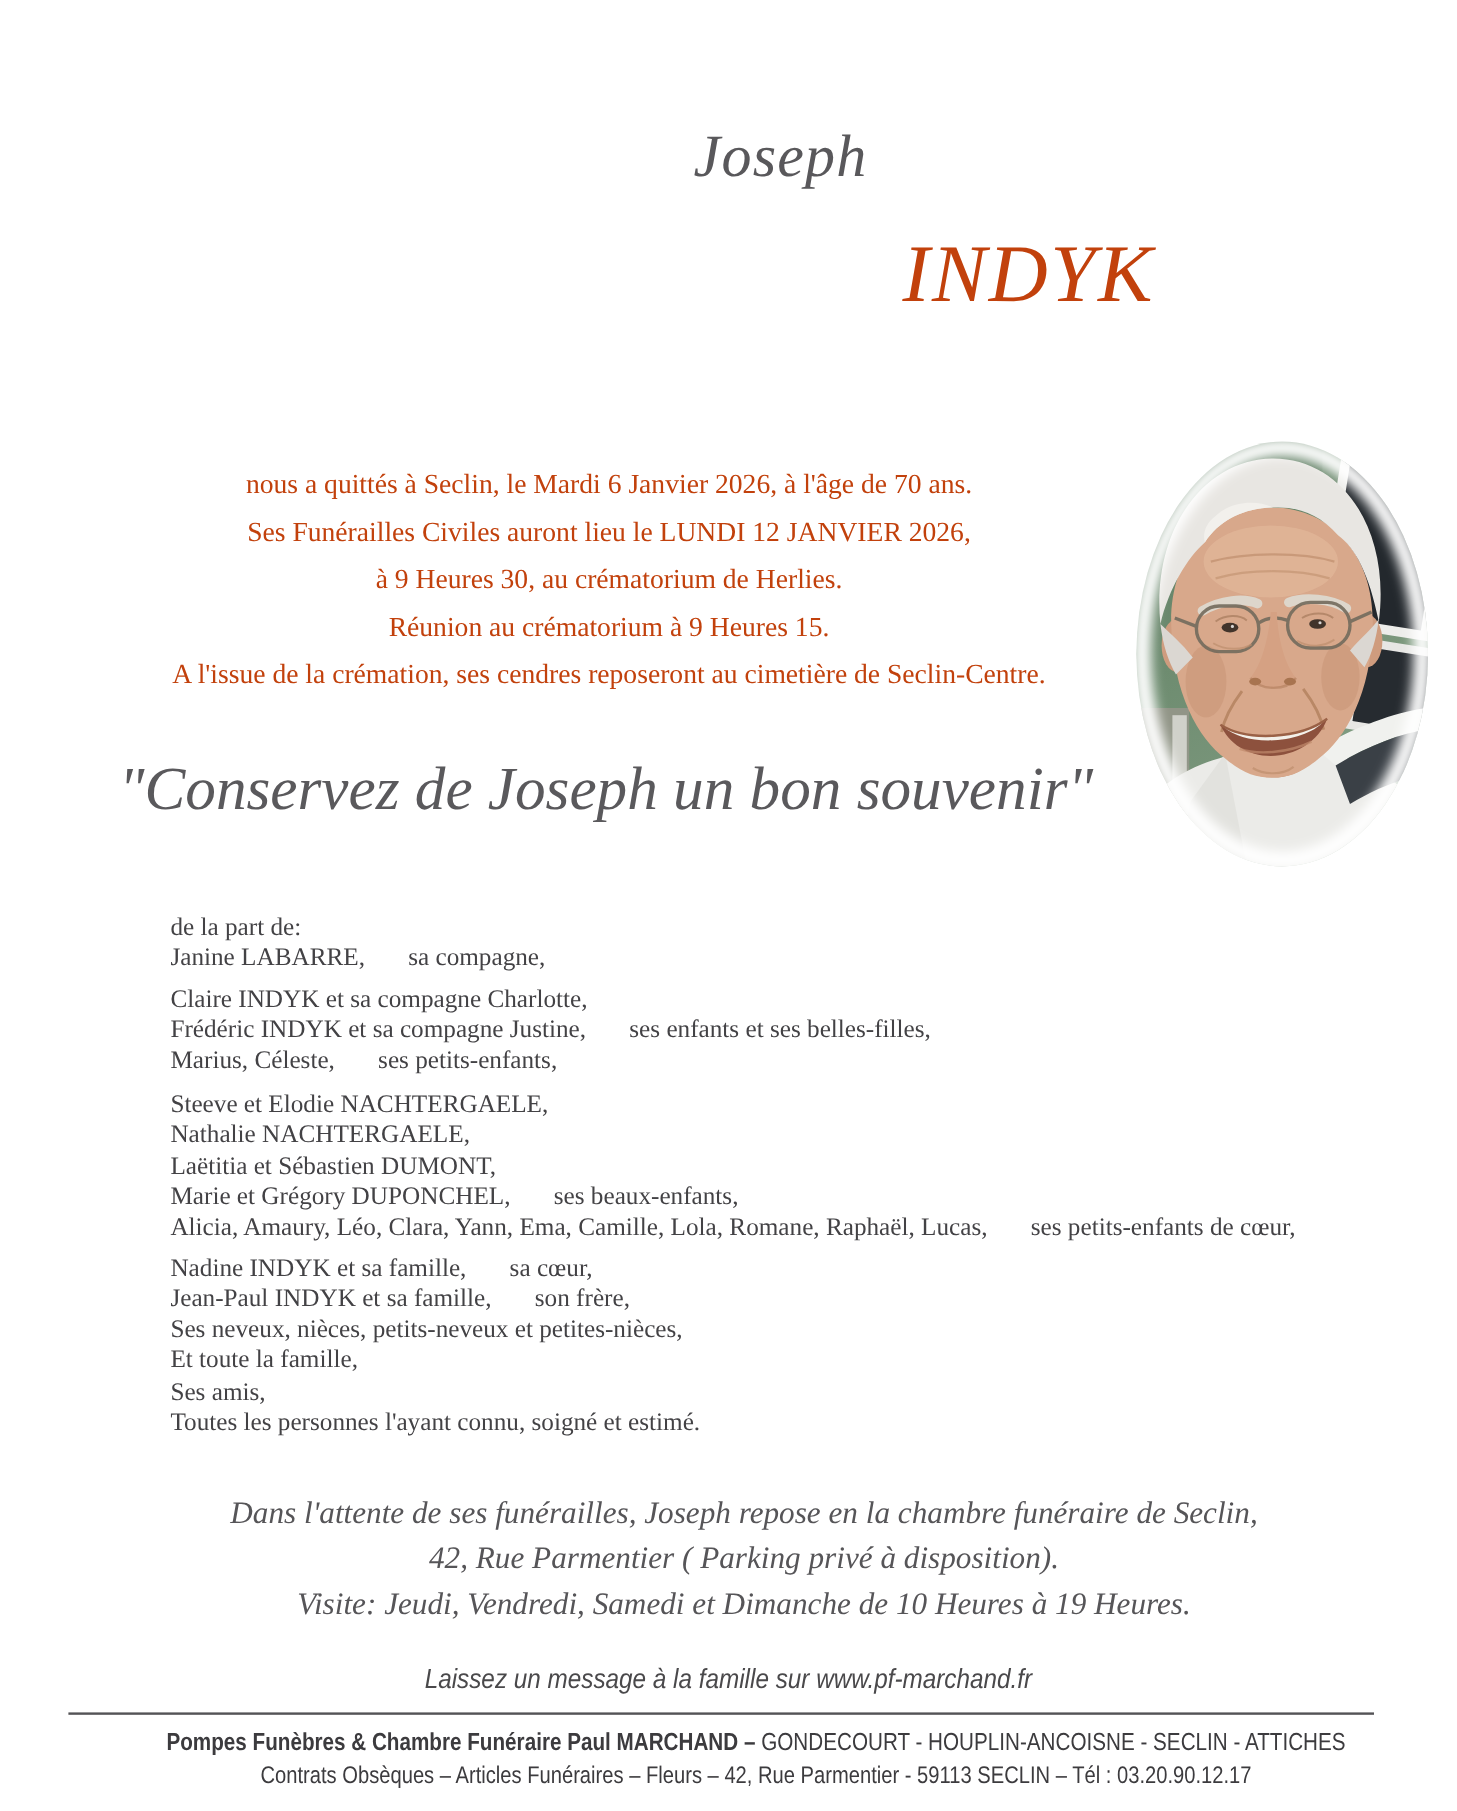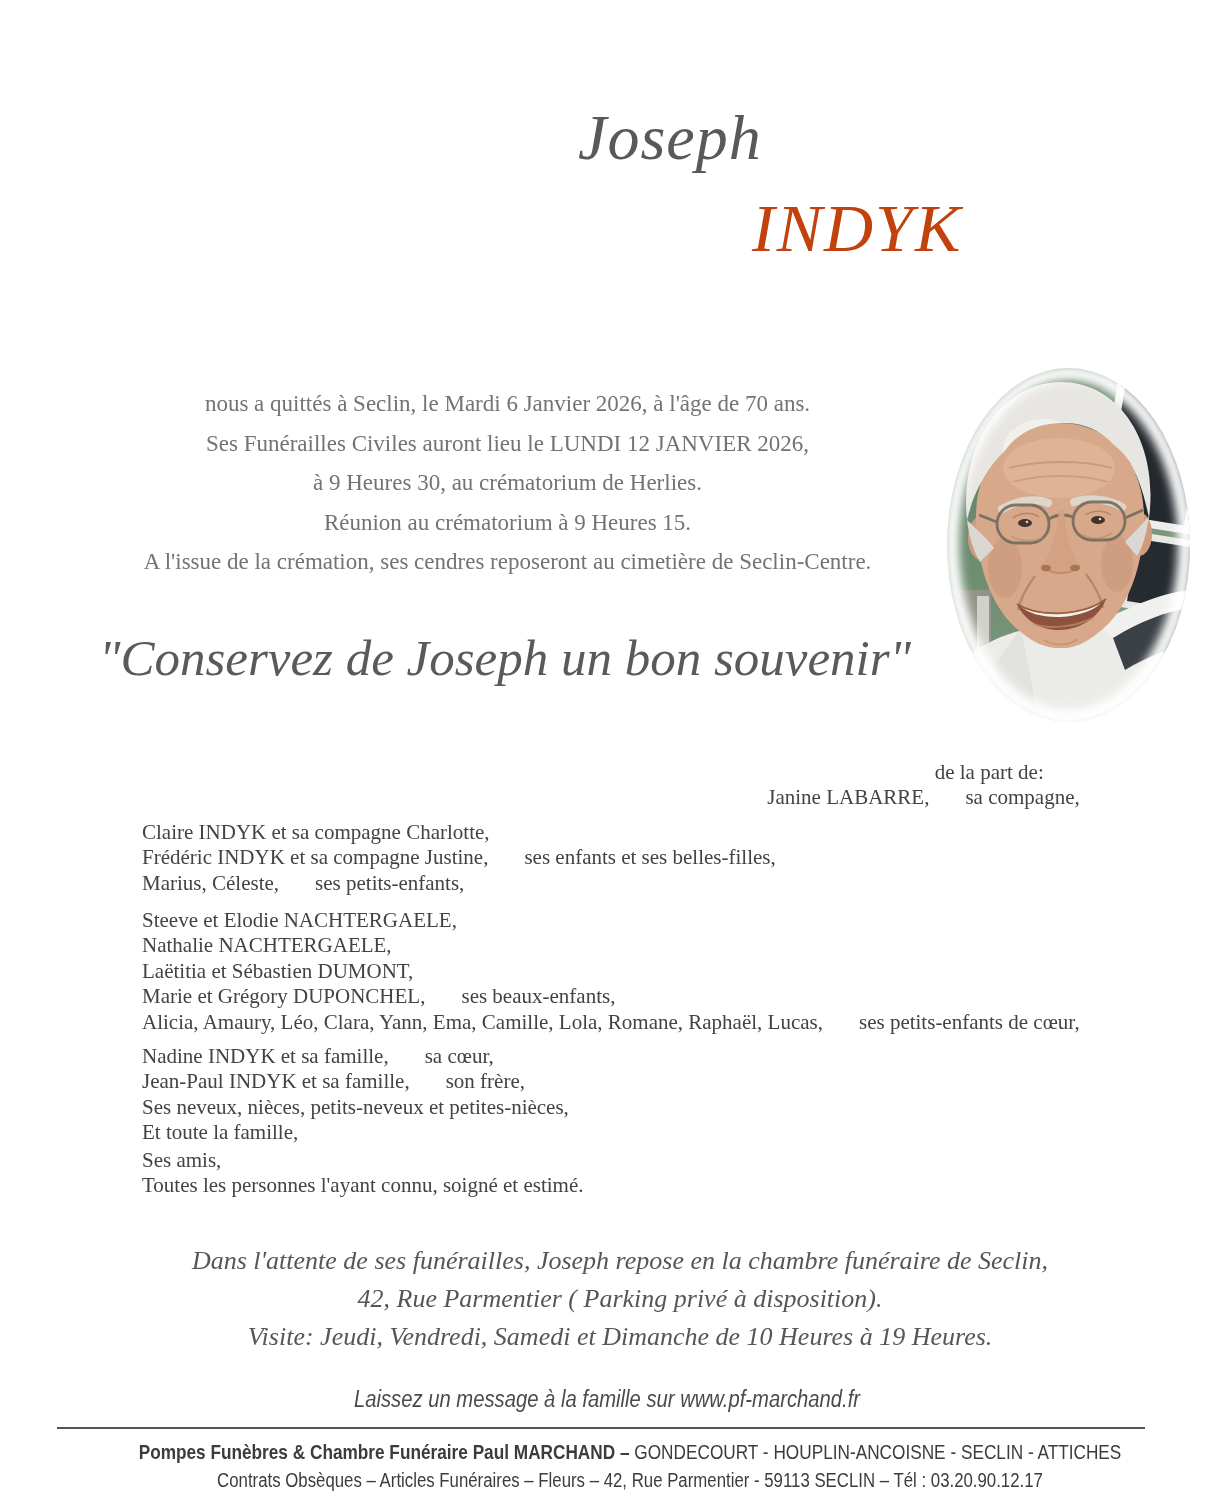--- a/index.html
+++ b/index.html
@@ -3,43 +3,43 @@
 <meta charset="utf-8">
 <style>
   html,body { margin:0; padding:0; background:#ffffff; }
   .page {
     position:relative; width:1214px; height:1509px;
     background:#ffffff; overflow:hidden;
     font-family:"Liberation Serif", serif; color:#454447;
   }
   .title-first {
     position:absolute; left:578px; top:101px;
-    font-size:64px; font-style:italic; color:#59585b; letter-spacing:1px;
+    font-size:50px; font-style:italic; color:#59585b; letter-spacing:1px;
     white-space:nowrap;
   }
   .title-last {
     position:absolute; left:752px; top:189px;
     font-size:68px; font-style:italic; color:#c2410c; letter-spacing:2px;
     white-space:nowrap;
   }
   .announcement {
     position:absolute; left:40px; top:384px; width:935px;
-    text-align:center; font-size:23px; line-height:39.5px; color:#737373;
+    text-align:center; font-size:23px; line-height:39.5px; color:#c2410c;
   }
   .quote {
     position:absolute; left:0; top:629px; width:1010px;
     text-align:center; font-size:51px; font-style:italic; color:#5a595c;
     white-space:nowrap;
   }
   .photo-wrap { position:absolute; left:947px; top:368px; width:243px; height:354px; }
   .family {
     position:absolute; left:142px; top:760px;
     font-size:21px; line-height:25.4px; color:#434245;
   }
-  .family .group-0 { margin-bottom:9px;text-align:right; }
+  .family .group-0 { margin-bottom:9px; }
   .family .group-1 { margin-bottom:12px; }
   .family .group-2 { margin-bottom:9px; }
   .family .group-3 { margin-bottom:2px; }
   .relation { margin-left:36px; }
   .residence {
     position:absolute; left:0; top:1242px; width:1240px;
     text-align:center; font-style:italic; font-size:26px; line-height:38px;
     color:#565558;
   }
   .message {

